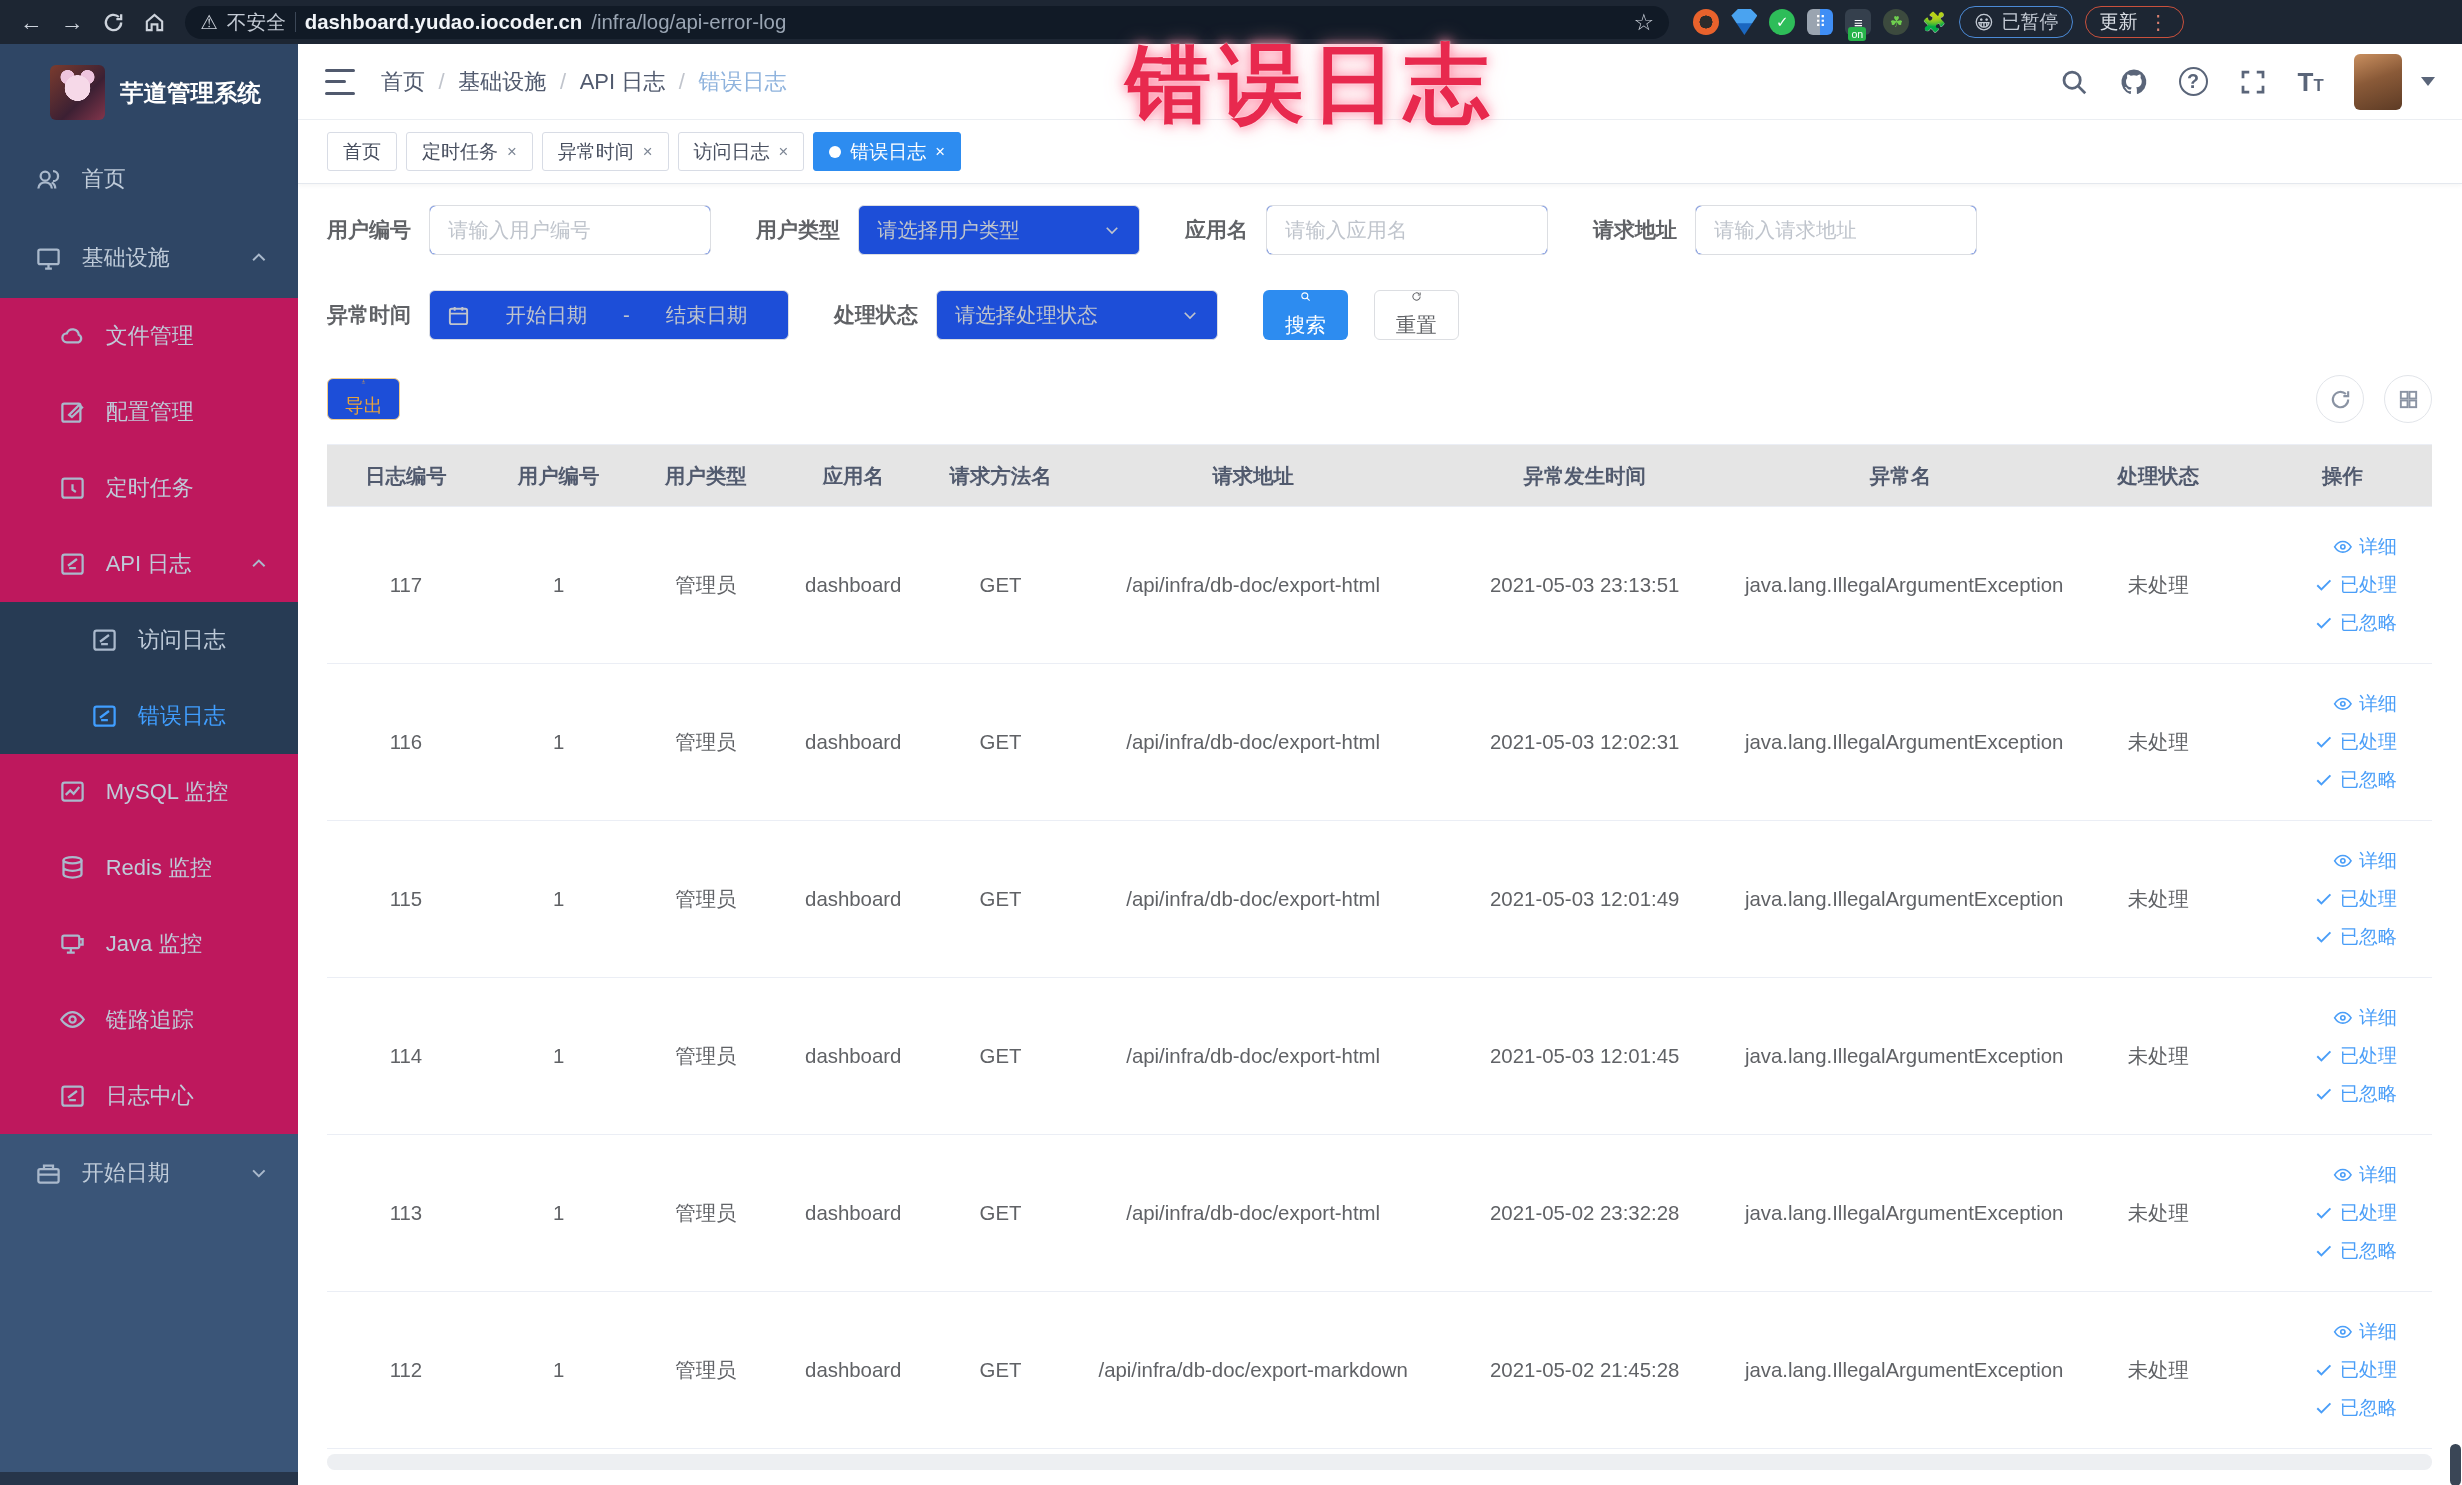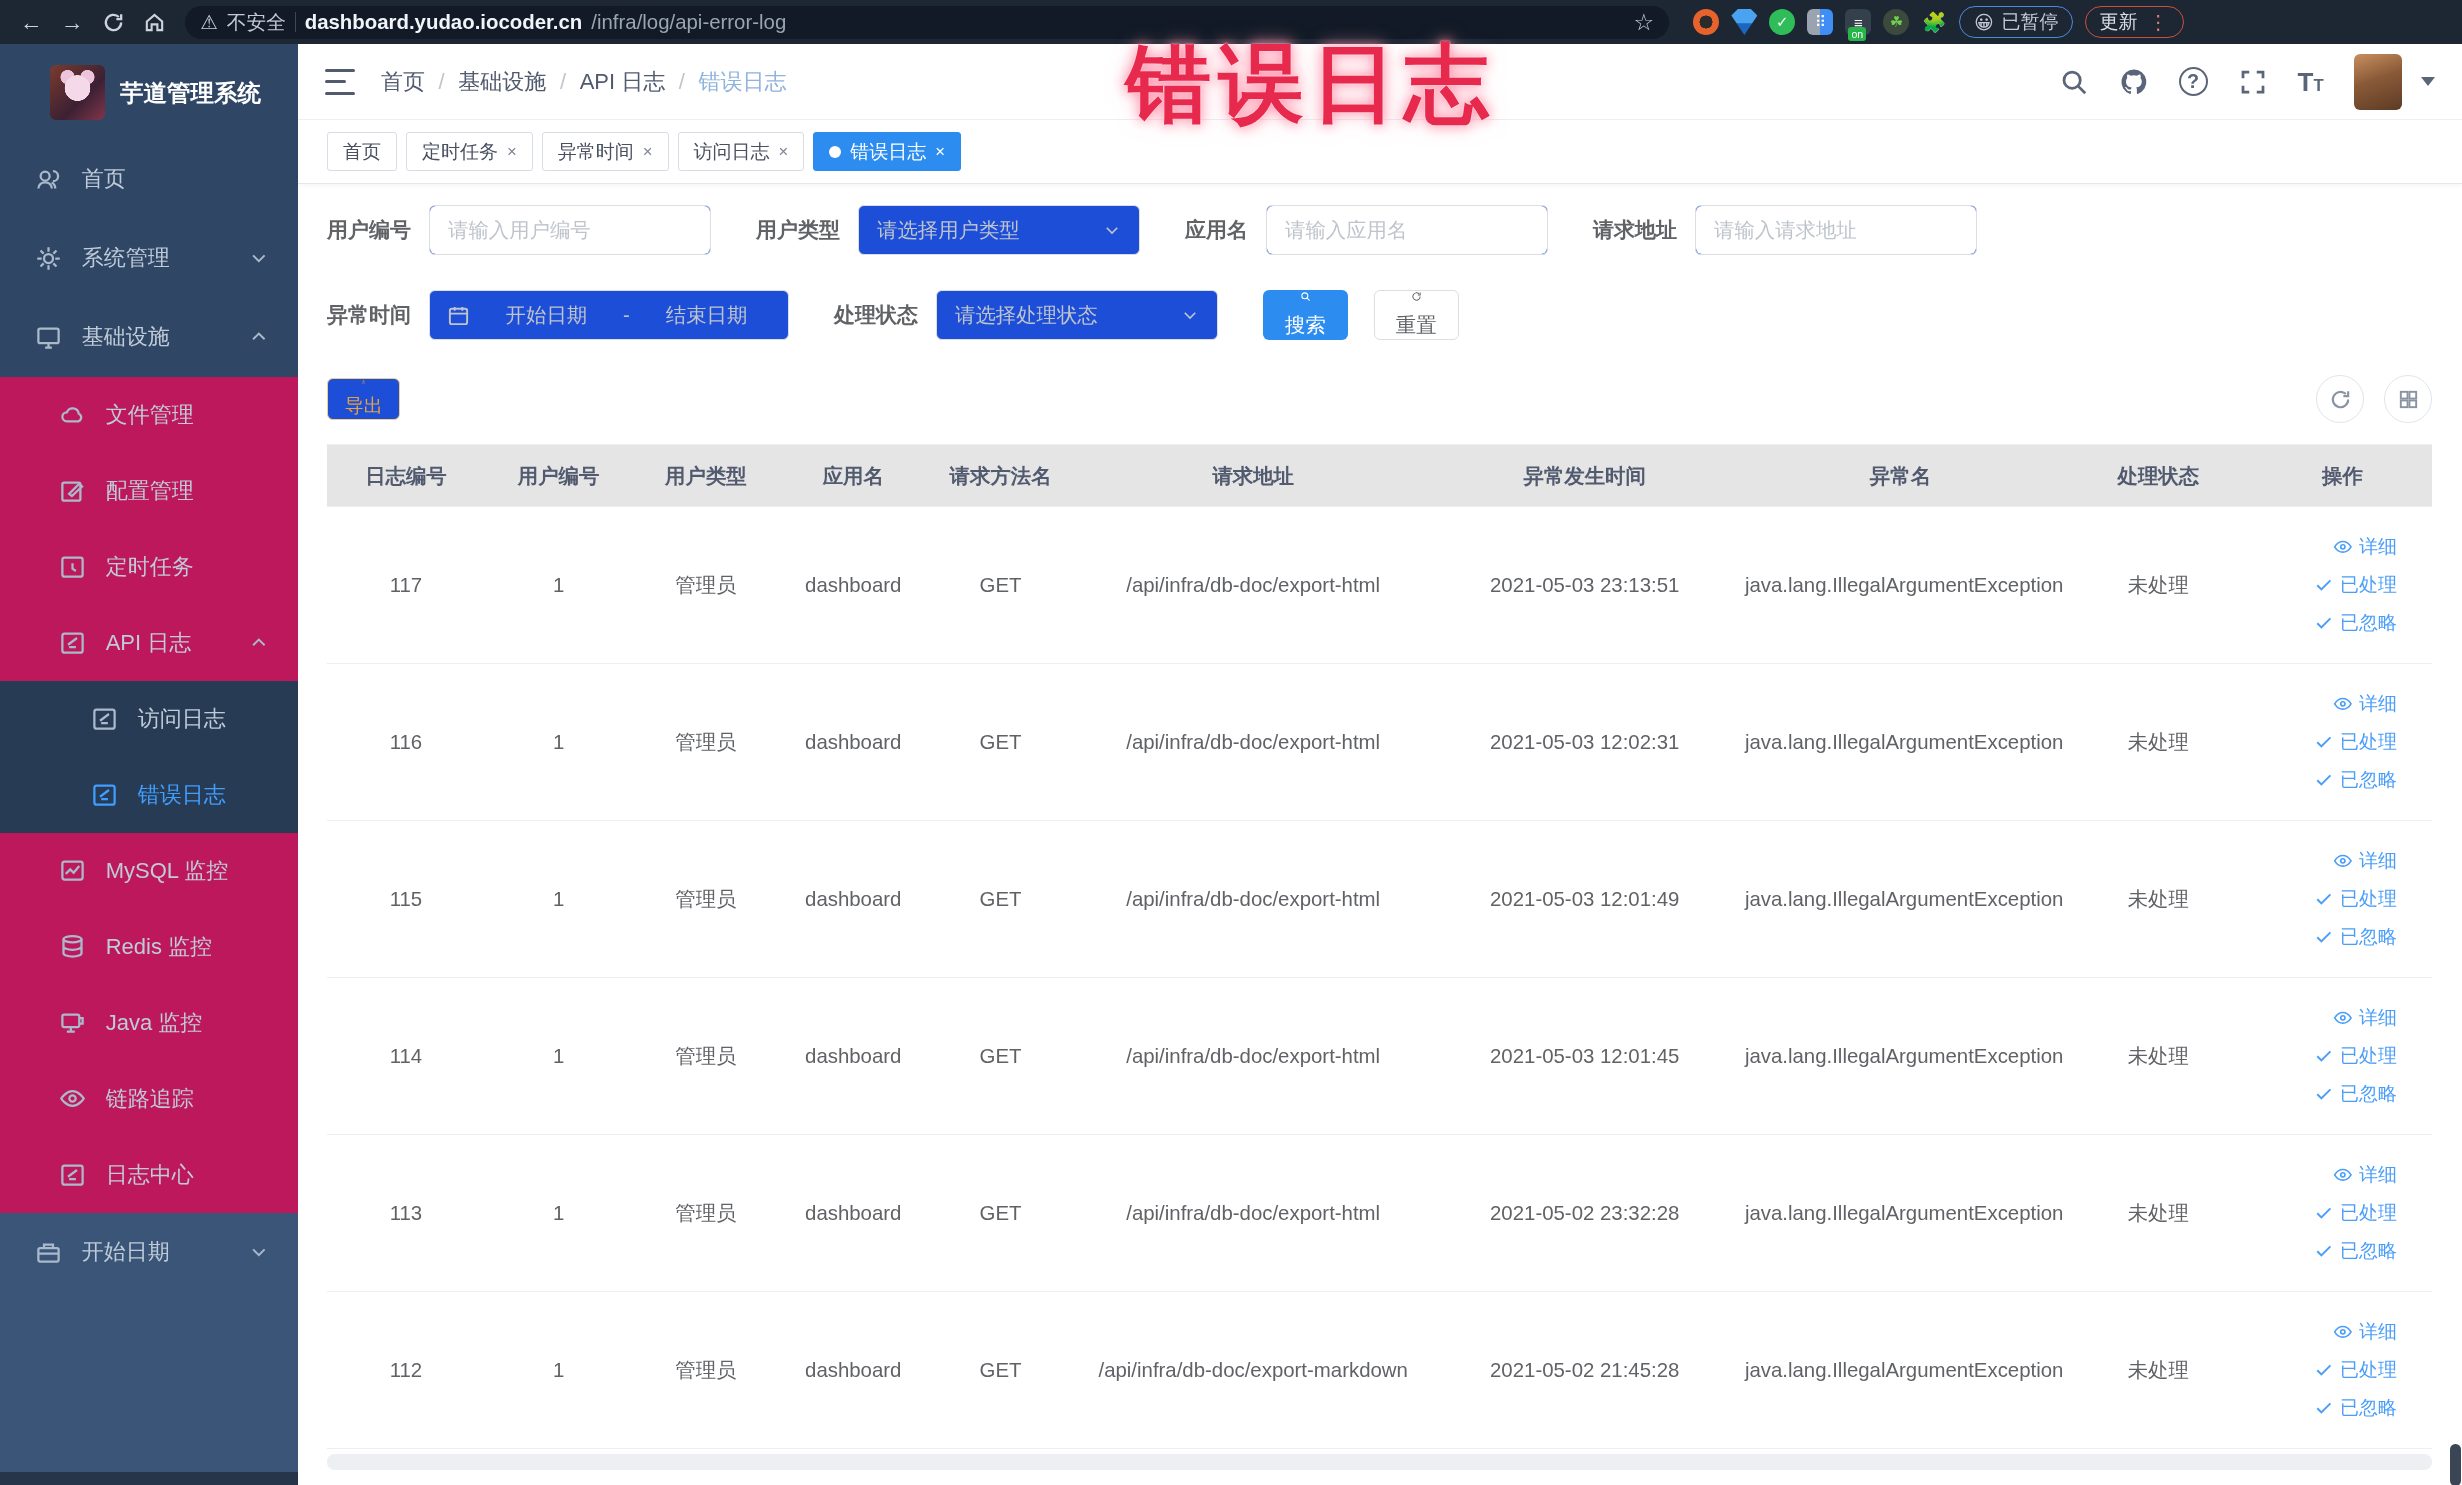--- a/index.html
+++ b/index.html
@@ -196,30 +196,20 @@
 
         <div class="mi">
           <svg class="micon" viewBox="0 0 24 24">
               <circle cx="9" cy="9" r="4" fill="none" stroke="currentColor" stroke-width="2"></circle>
               <path d="M3 20c0-3.5 3-5.5 6-5.5s6 2 6 5.5" fill="none" stroke="currentColor" stroke-width="2"></path>
               <path d="M16 4.5a4 4 0 0 1 0 9M18 20c0-2.8-1.4-4.6-3.2-5.4" fill="none" stroke="currentColor" stroke-width="2"></path>
             </svg>
           <span>首页</span>
         </div>
 
-        <div class="mi">
-          <svg class="micon" viewBox="0 0 24 24">
-              <circle cx="12" cy="12" r="4" fill="none" stroke="currentColor" stroke-width="2"></circle>
-              <path d="M12 2v4M12 18v4M2 12h4M18 12h4M4.9 4.9l2.8 2.8M16.3 16.3l2.8 2.8M19.1 4.9l-2.8 2.8M7.7 16.3l-2.8 2.8" stroke="currentColor" stroke-width="2"></path>
-            </svg>
-          <span>系统管理</span>
-          <svg class="chev" viewBox="0 0 24 24">
-              <path d="M5 9l7 7 7-7" fill="none" stroke="currentColor" stroke-width="2.4"></path>
-            </svg>
-        </div>
 
         <div class="mi">
           <svg class="micon" viewBox="0 0 24 24">
               <rect x="3" y="4" width="18" height="13" rx="1.5" fill="none" stroke="currentColor" stroke-width="2"></rect>
               <path d="M9 21h6M12 17v4" stroke="currentColor" stroke-width="2"></path>
             </svg>
           <span>基础设施</span>
           <svg class="chev" viewBox="0 0 24 24">
               <path d="M5 15l7-7 7 7" fill="none" stroke="currentColor" stroke-width="2.4"></path>
             </svg>

